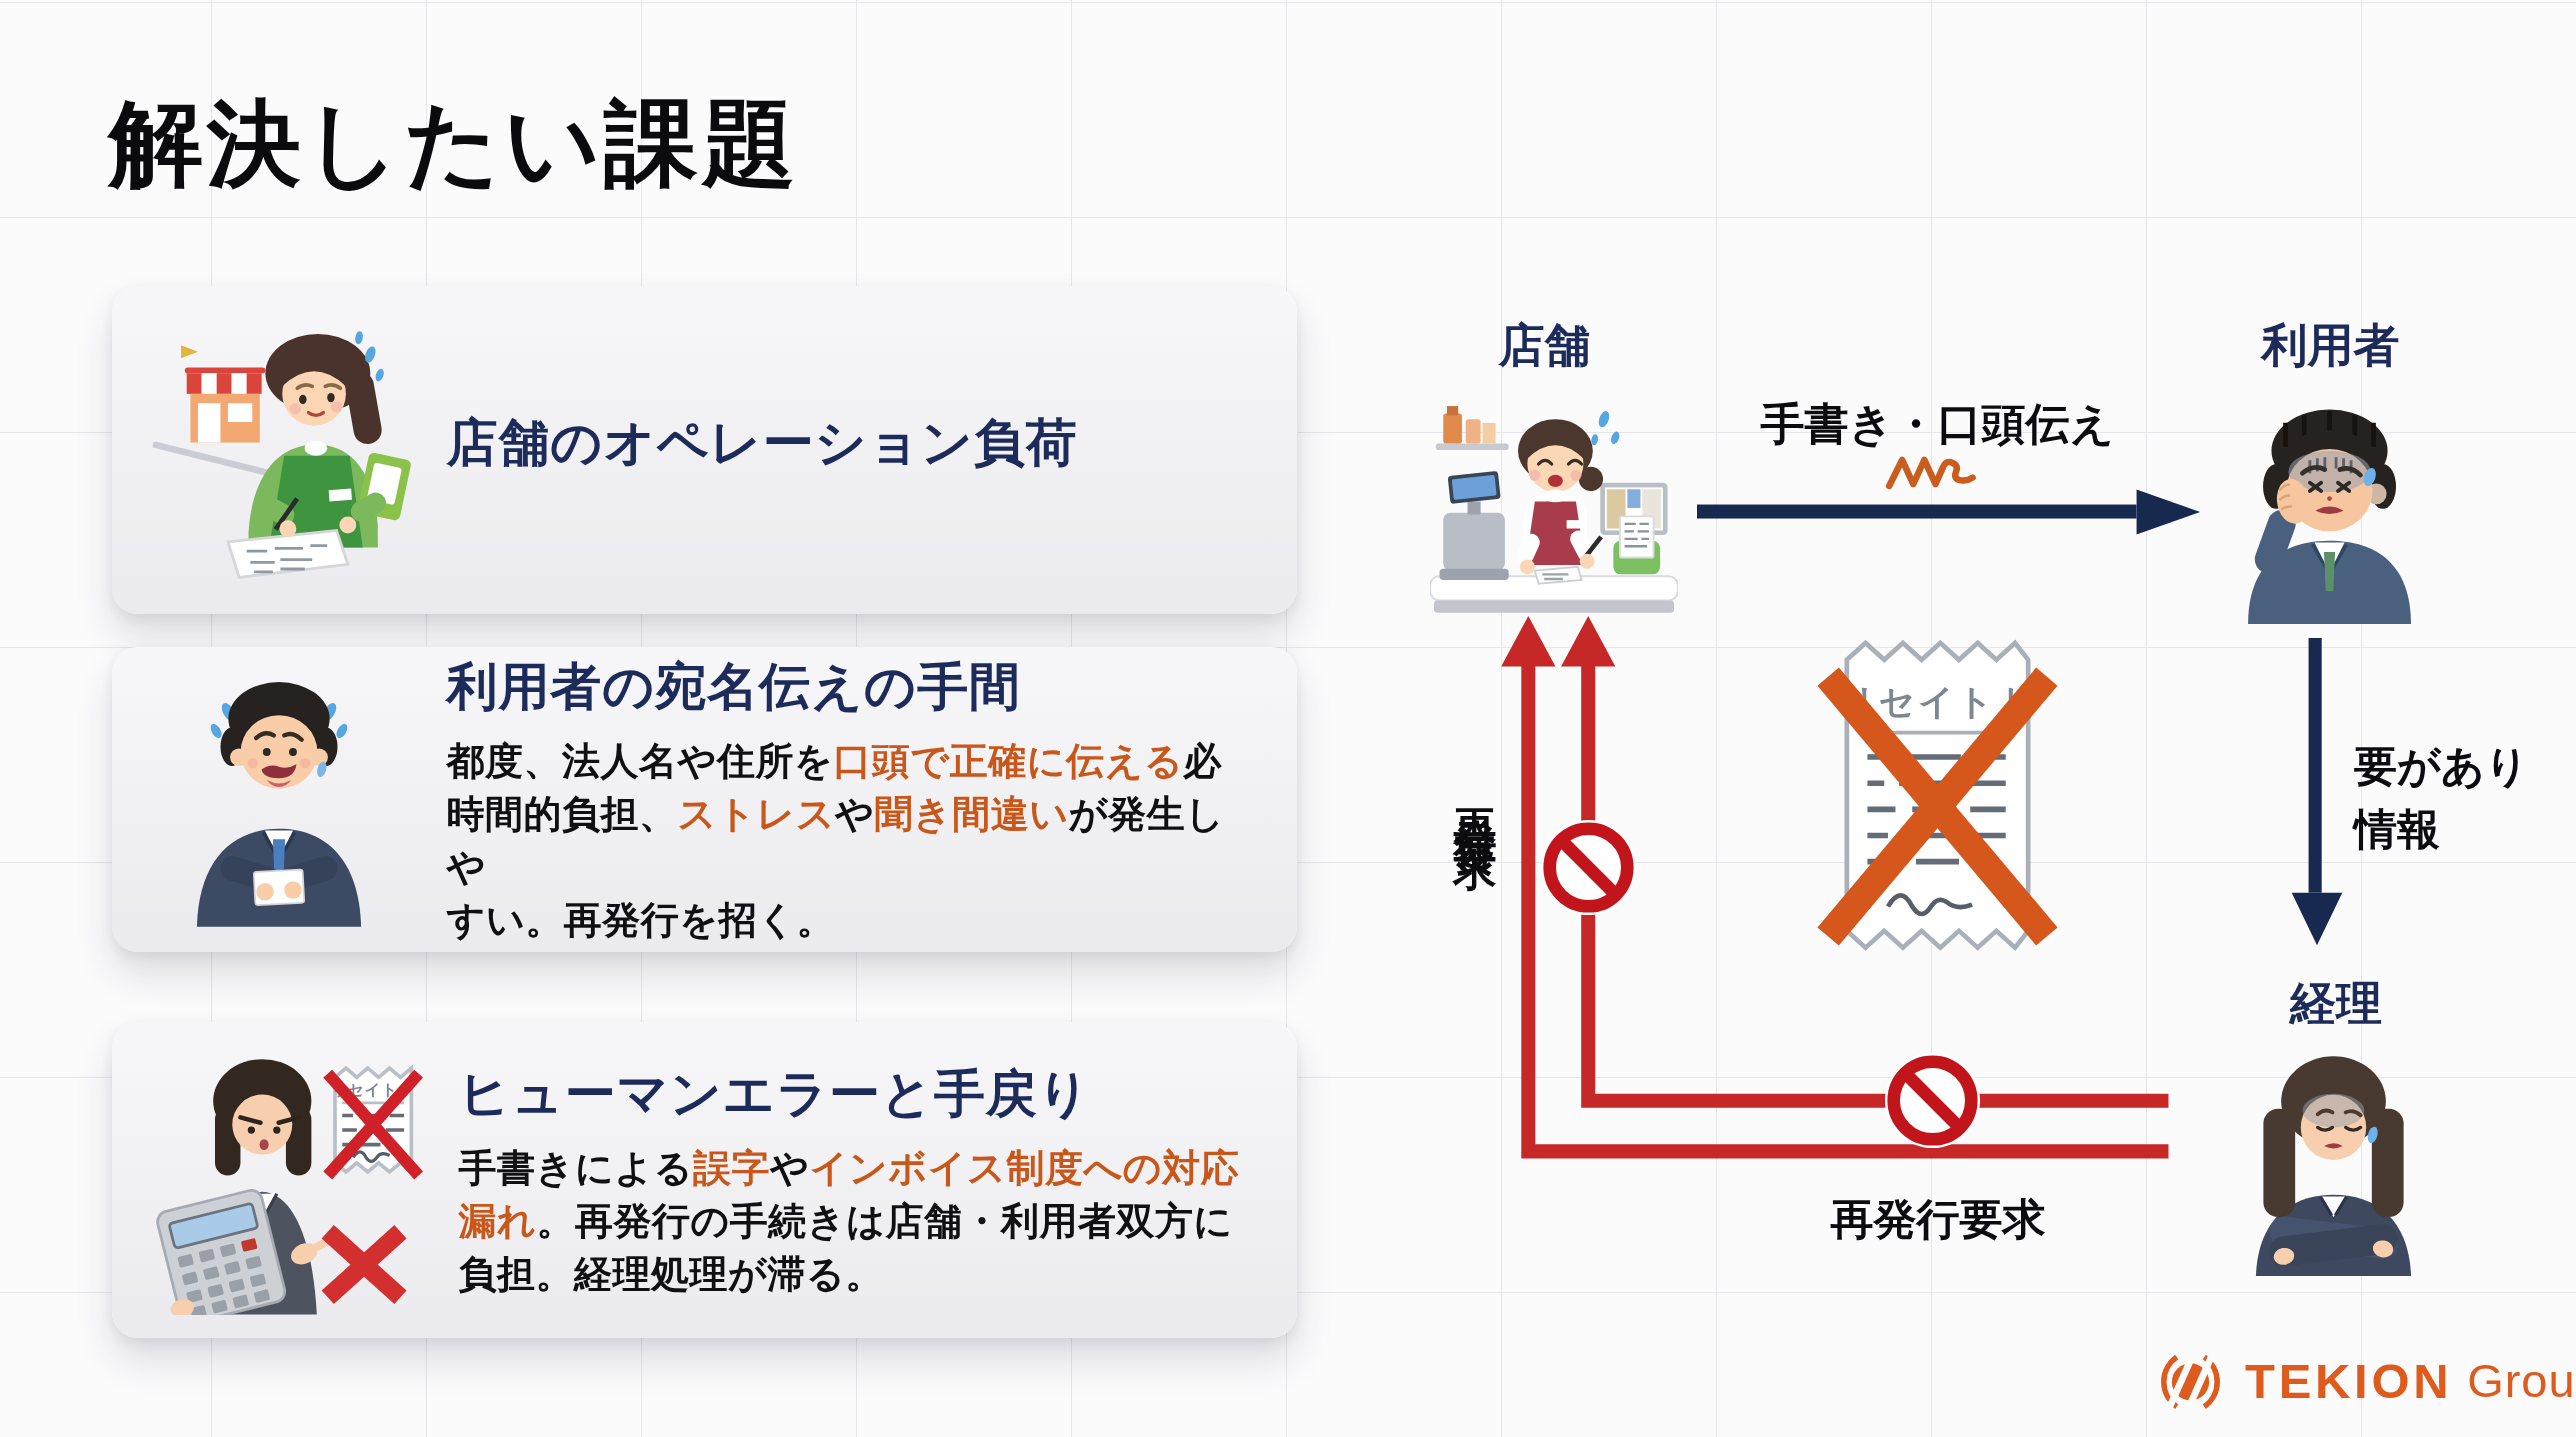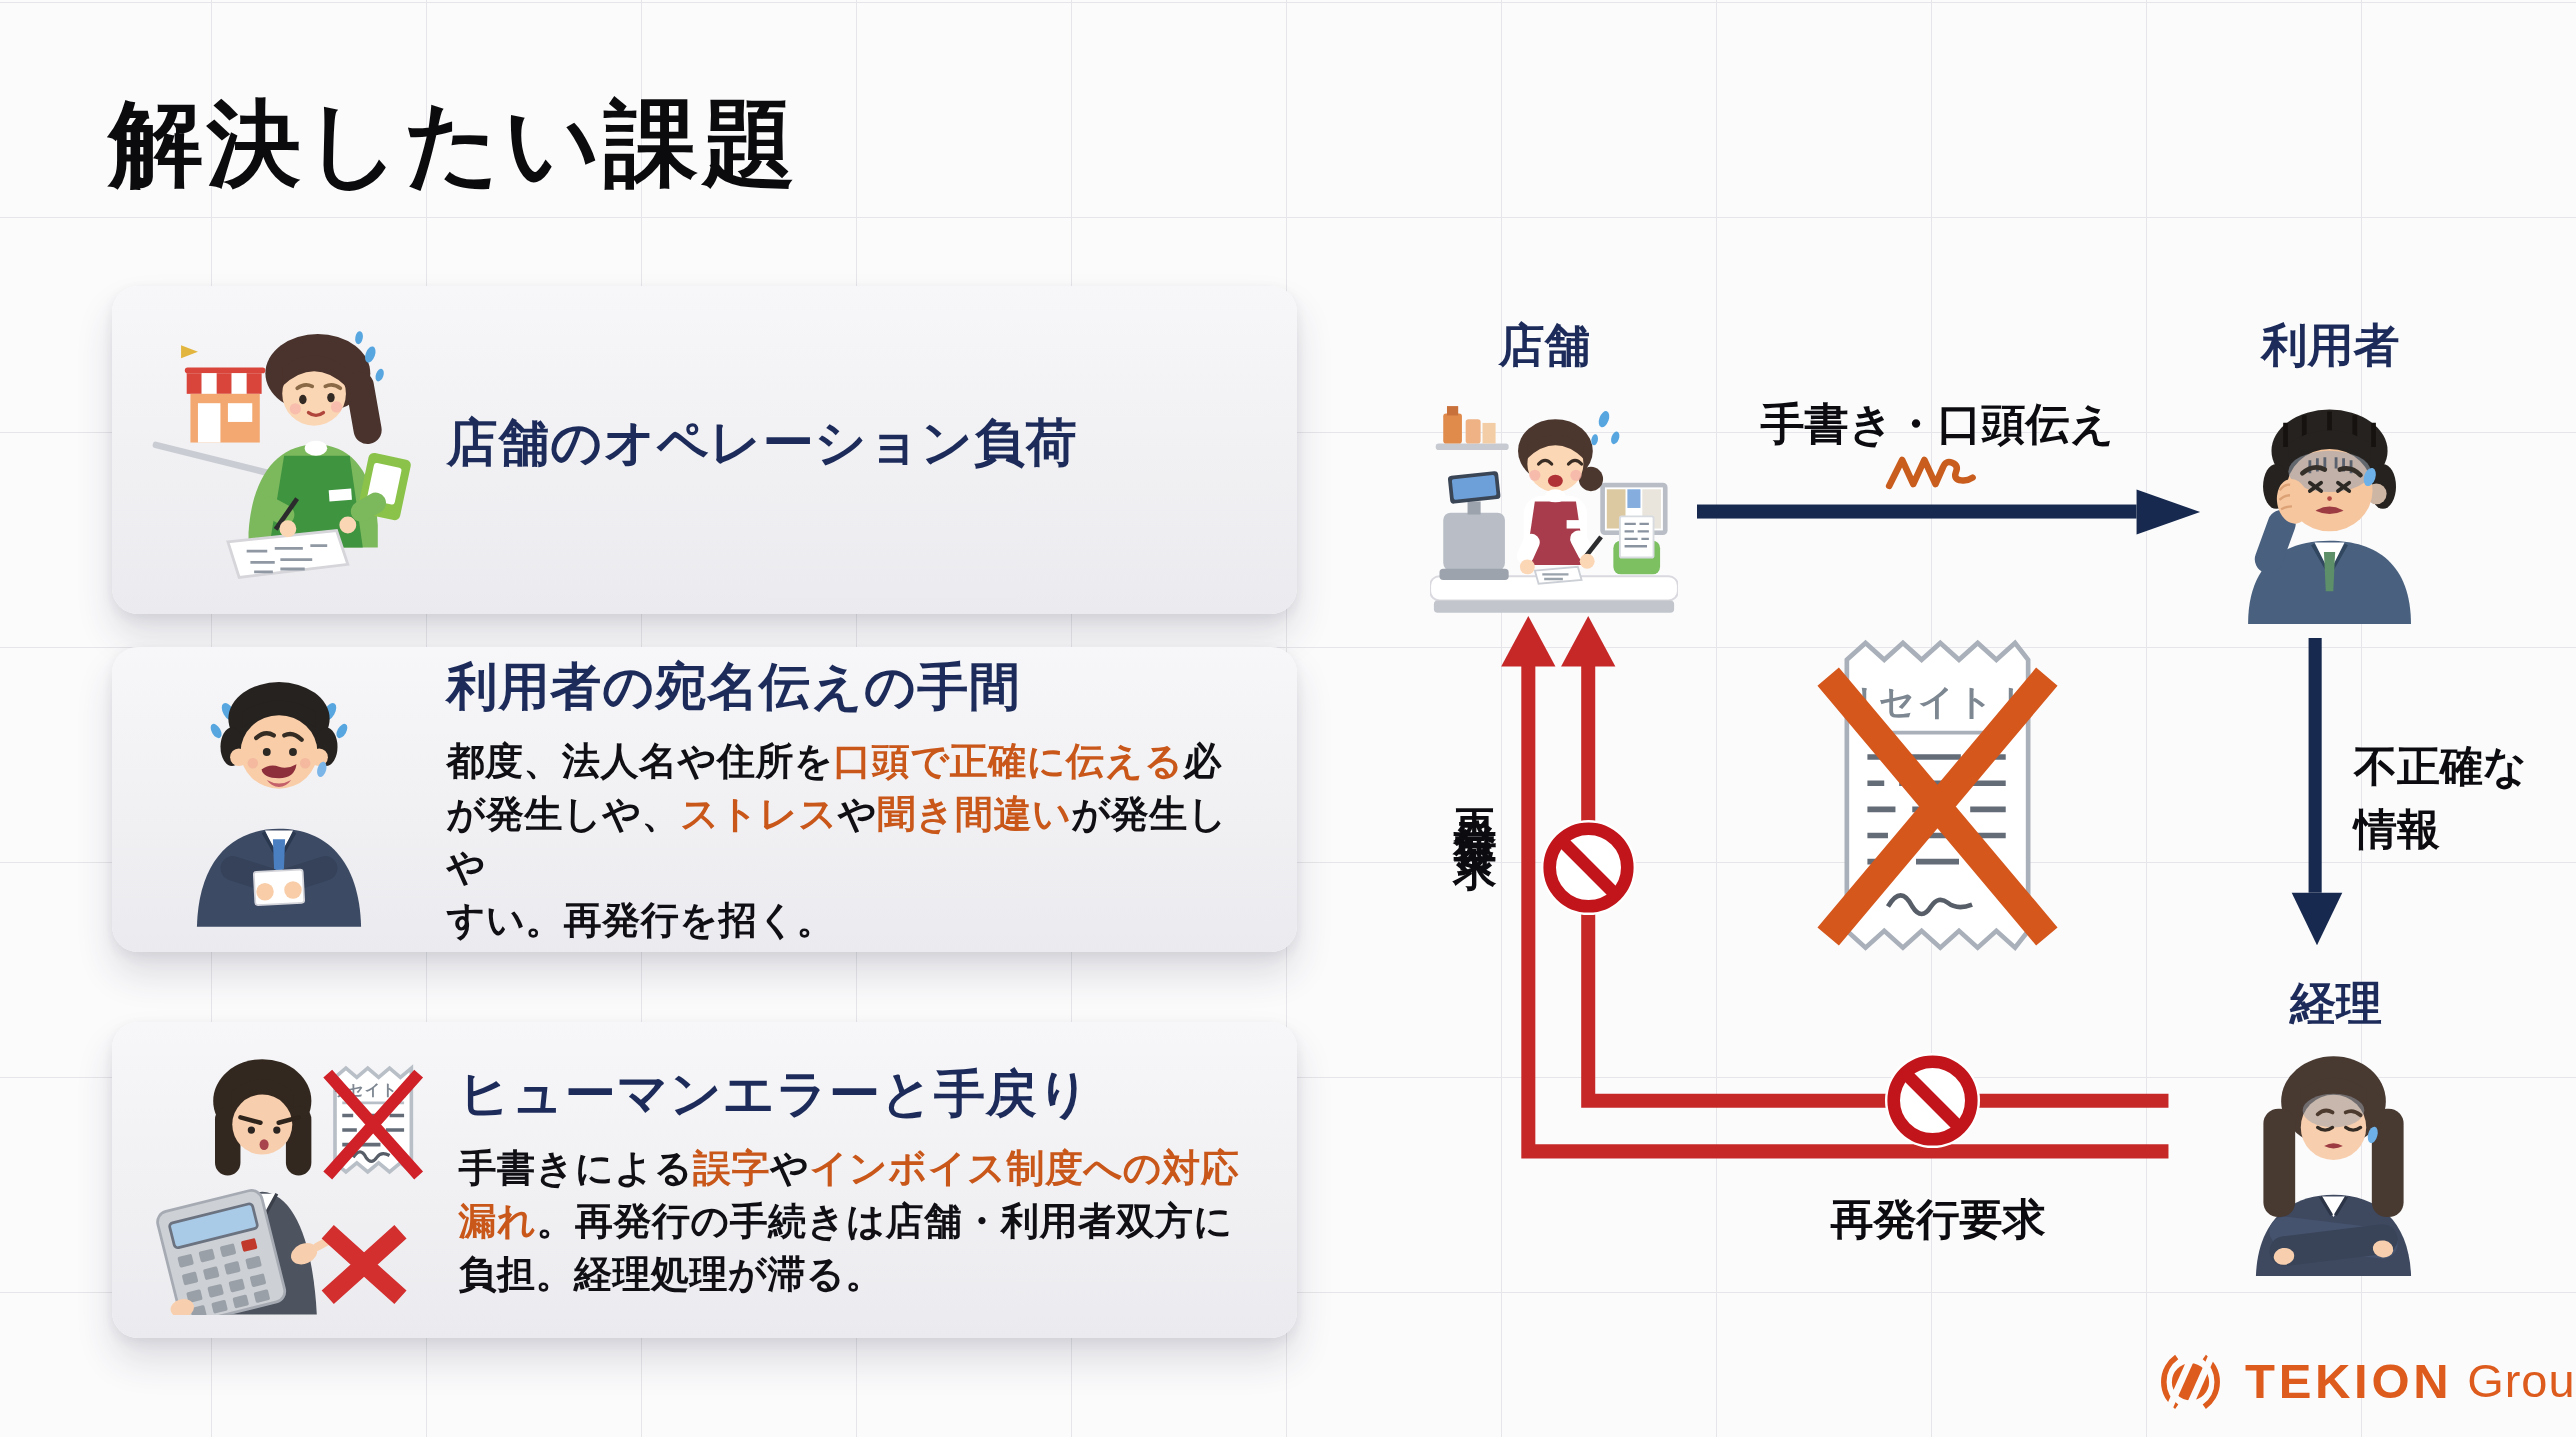--- a/index.html
+++ b/index.html
@@ -123,21 +123,21 @@
         <rect x="146" y="216" width="72" height="28" rx="14" fill="#35425a" transform="rotate(-18 182 230)"></rect>
         <rect x="122" y="226" width="56" height="38" rx="3" fill="#ffffff" stroke="#d3d3da" stroke-width="2" transform="rotate(-3 150 245)"></rect>
         <circle cx="134" cy="250" r="10" fill="#f8cda8"></circle>
           <circle cx="166" cy="248" r="10" fill="#f8cda8"></circle>
       </svg>
     </div>
     <div class="card-text">
       <div class="card-title">利用者の宛名伝えの手間</div>
       <div class="card-body">
           <div class="body-line"><span>都度、法人名や住所を</span><span class="hl">口頭で正確に伝える</span><span>必</span></div>
-          <div class="body-line"><span>が発生しや、</span><span class="hl">ストレス</span><span>や</span><span class="hl">聞き間違い</span><span>が発生しや</span></div>
+          <div class="body-line"><span>時間的負担、</span><span class="hl">ストレス</span><span>や</span><span class="hl">聞き間違い</span><span>が発生しや</span></div>
           <div class="body-line"><span>すい。再発行を招く。</span></div>
         </div>
     </div>
   </div>
 
   <div class="card" id="card3">
     <div class="card-icon">
       <svg width="300" height="269" viewBox="0 0 330 295">
         <ellipse cx="140" cy="60" rx="54" ry="46" fill="#33281f"></ellipse>
         <rect x="88" y="66" width="28" height="76" rx="14" fill="#33281f"></rect>
@@ -332,21 +332,21 @@
     </svg>
   </div>
 
   <div class="abs" style="left:2284px;top:638px;">
     <svg width="66" height="309" viewBox="0 0 70 330">
       <rect x="26" y="0" width="14" height="272" fill="#17294f"></rect>
       <polygon points="8,272 62,272 35,328" fill="#17294f"></polygon>
     </svg>
   </div>
   <div>
-    <div class="flow-label" style="left:2354px;top:738px;font-size:43px;">不正確な</div>
+    <div class="flow-label" style="left:2354px;top:738px;font-size:43px;">要があり</div>
     <div class="flow-label" style="left:2354px;top:801px;font-size:43px;">情報</div>
   </div>
 
   <div class="abs" style="left:1460px;top:599px;">
     <svg width="730" height="590" viewBox="0 0 780 630">
       <path d="M73,66 V590 H757" stroke="#c62828" stroke-width="15" fill="none"></path>
       <polygon points="73,18 44,72 102,72" fill="#c62828"></polygon>
       <path d="M137,66 V536 H757" stroke="#c62828" stroke-width="15" fill="none"></path>
       <polygon points="137,18 108,72 166,72" fill="#c62828"></polygon>
     </svg>

